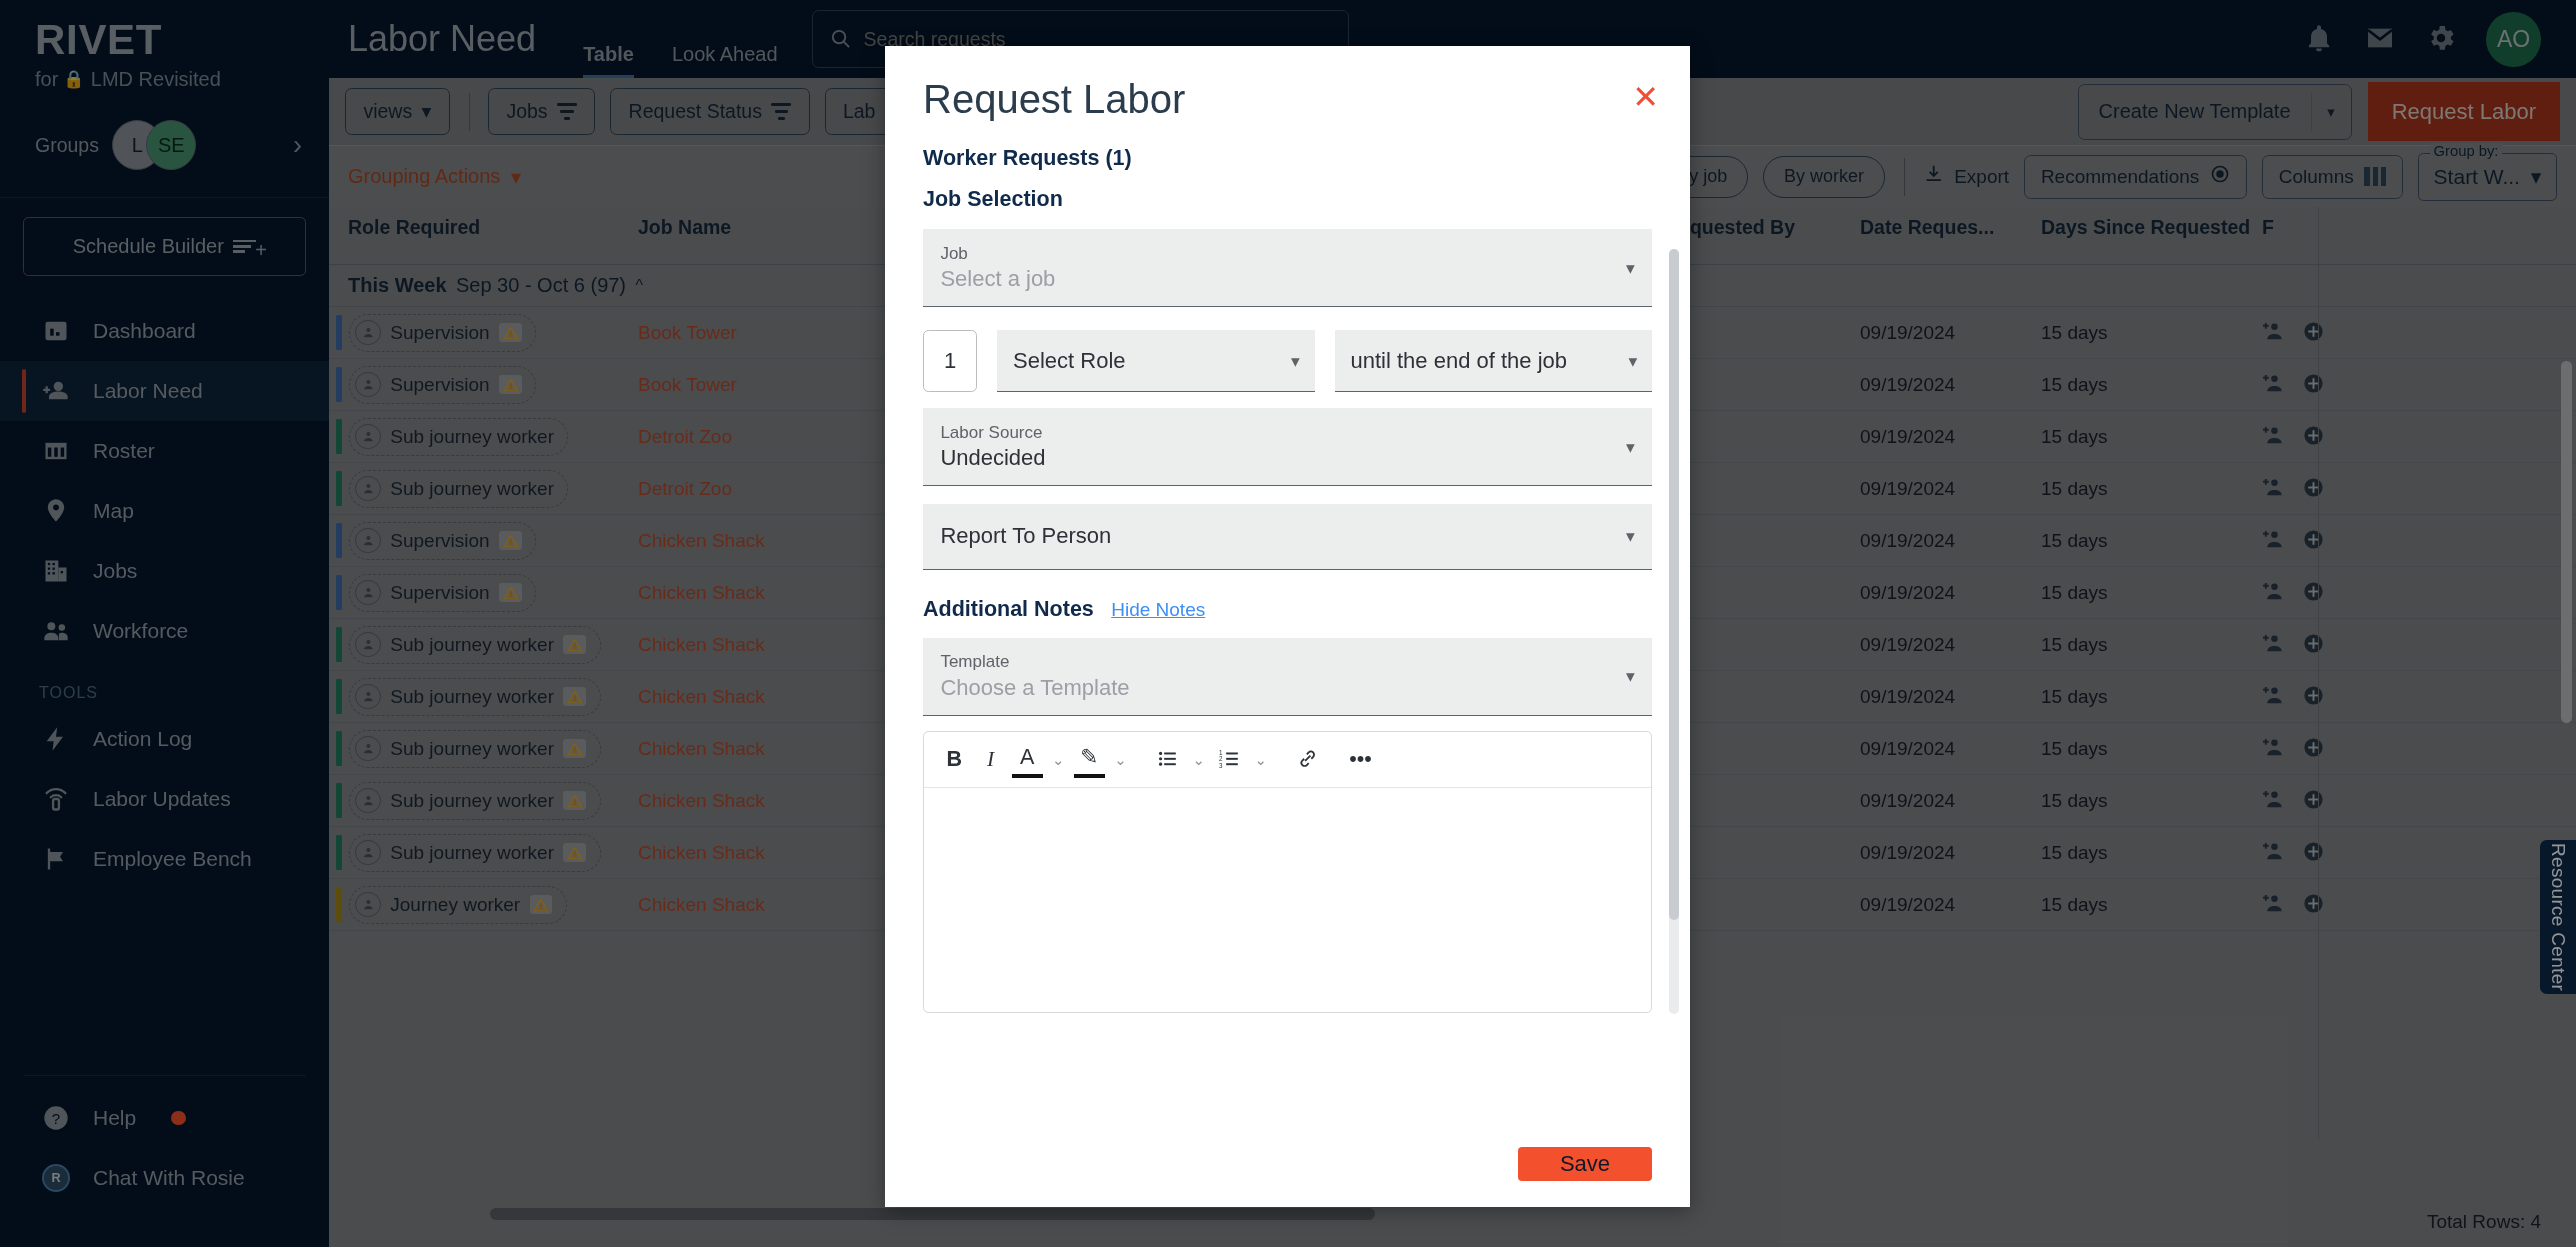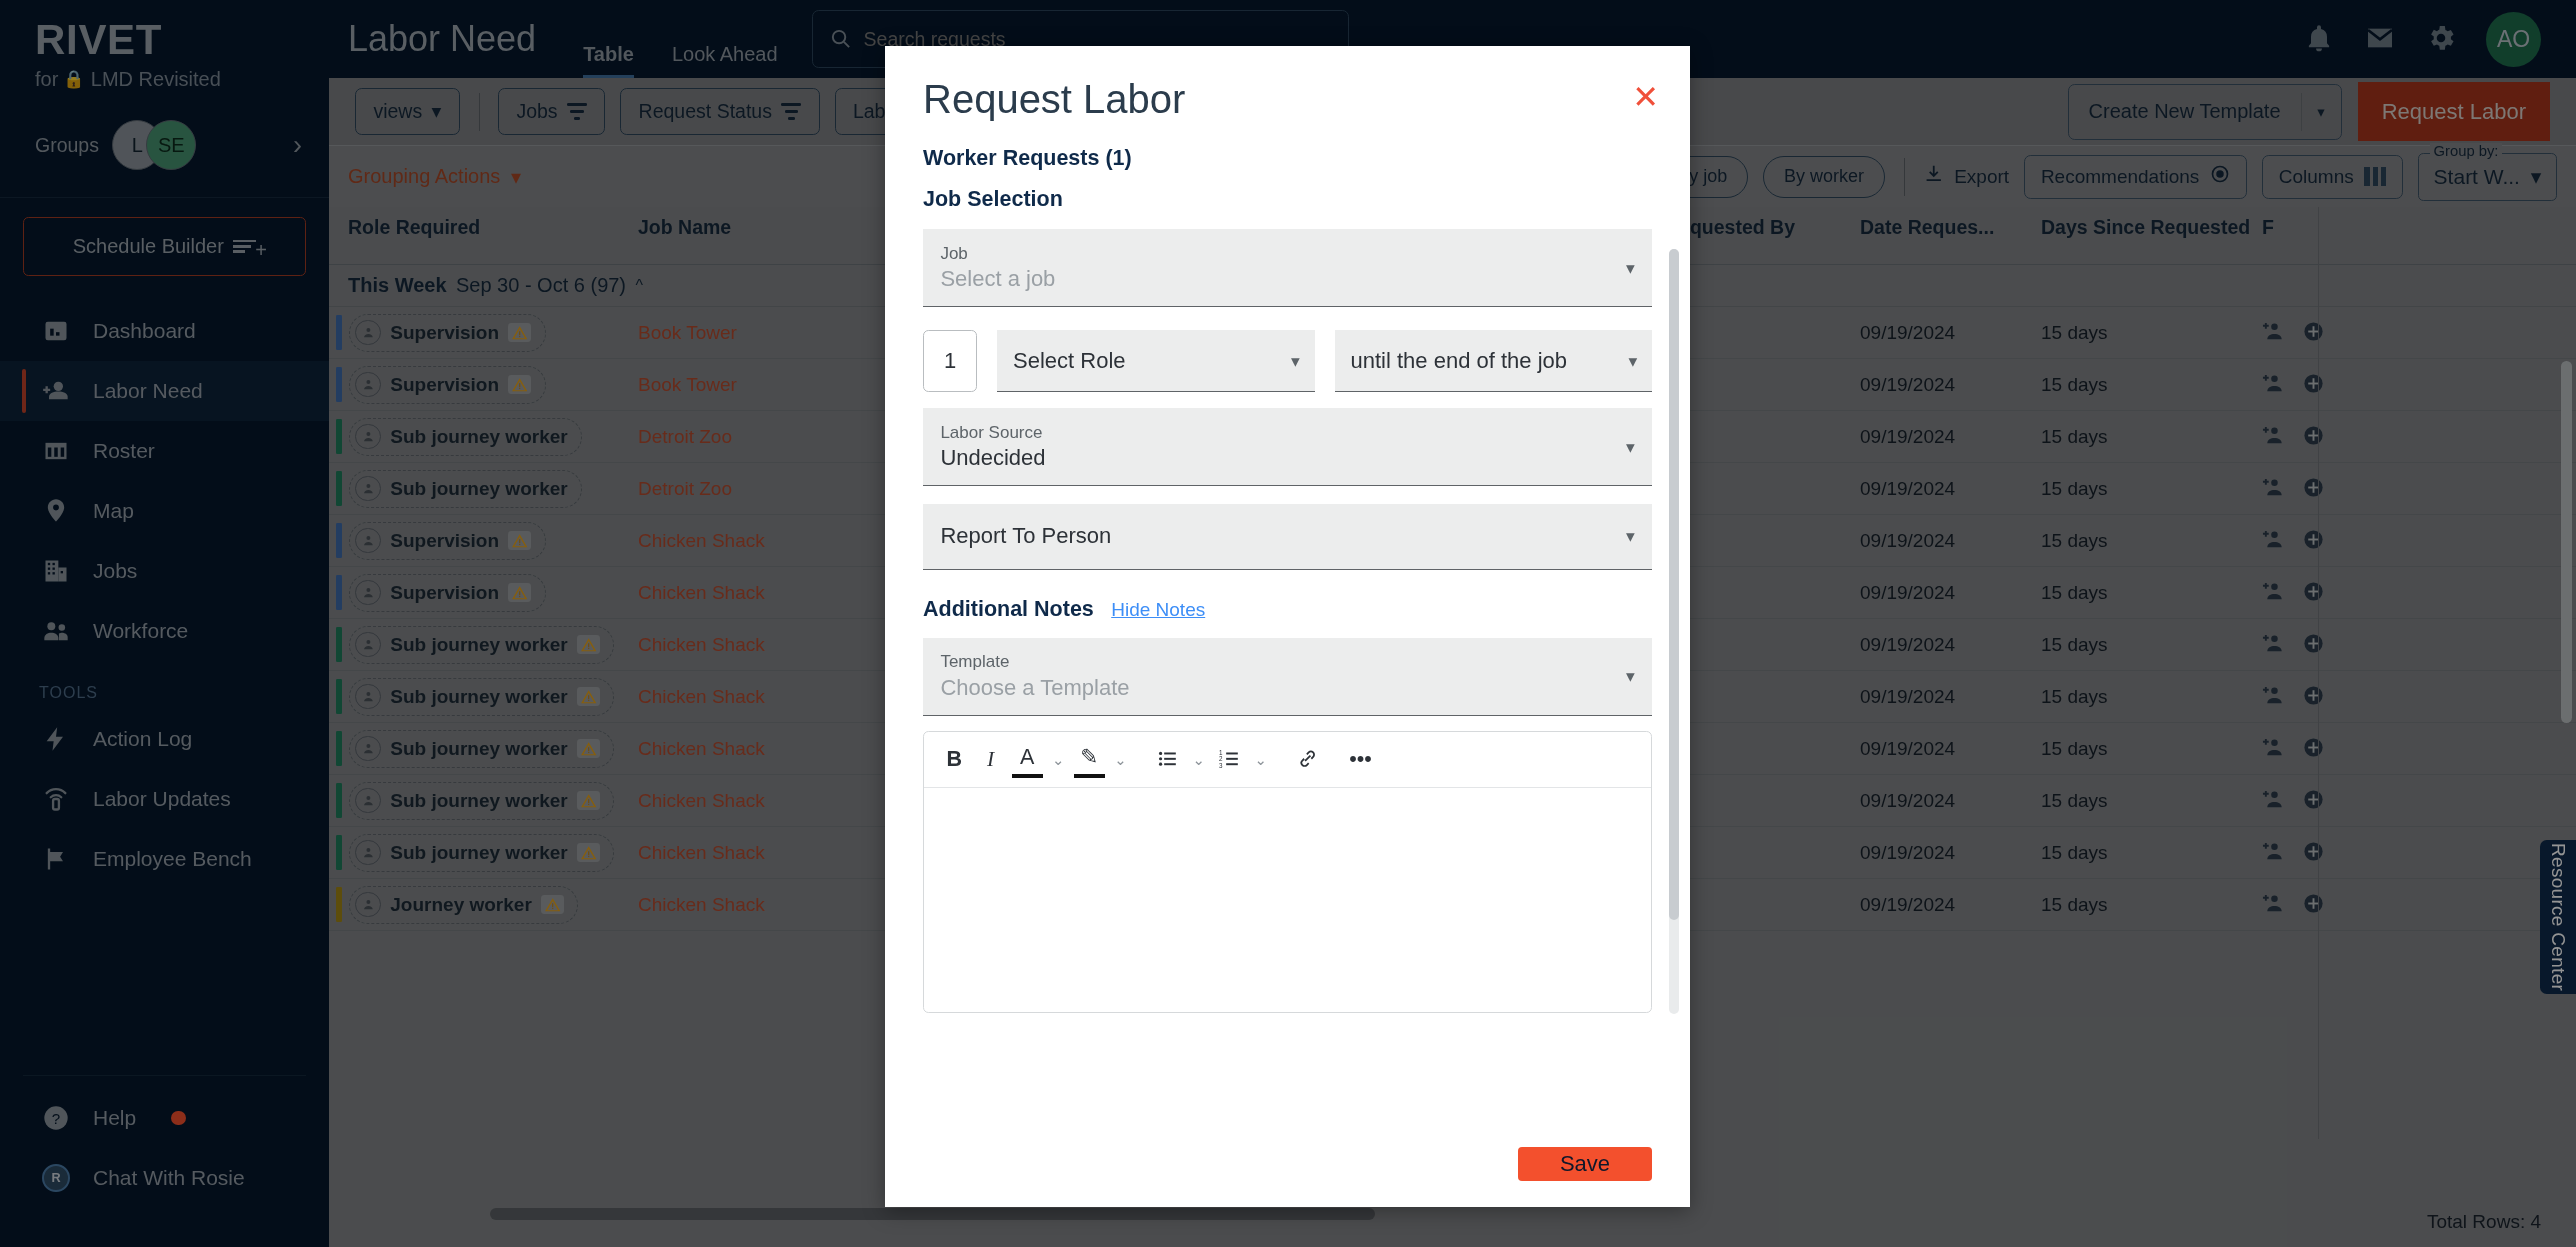--- a/index.html
+++ b/index.html
@@ -124,21 +124,21 @@
   .top-icon svg { width: 32px; height: 32px; fill: #6d7a86; }
   .user-av {
     width: 55px; height: 55px; border-radius: 50%;
     background: #1e6b4b; color:#b9c2c9; font-size: 23px;
     display:flex;align-items:center;justify-content:center;
   }
 
   
   .toolbar {
     height: 67px; background: #7c7f82;
-    display:flex; align-items:center; padding: 0 26px; gap: 14.8px;
+    display:flex; align-items:center; padding: 0 16px; gap: 14.8px;
   }
   .pill {
     height: 47px; border:0.7px solid #2c4459; border-radius: 6.7px;
     display:flex;align-items:center; gap: 9.4px; padding: 0 17.4px;
     font-size: 19.5px; color:#16293c; cursor:pointer; background: transparent;
   }
   .vsep { width:0.7px; height: 38px; background: #5c6166; margin: 0 4px; }
   .filter-icon { display:flex;flex-direction:column;gap:3.4px;align-items:center;}
   .filter-icon i { display:block;height:3.4px;background:#16293c;border-radius:1.3px;}
   .filter-icon i:nth-child(1){width:20px;} .filter-icon i:nth-child(2){width:13.4px;} .filter-icon i:nth-child(3){width:6.7px;}
@@ -204,21 +204,21 @@
   .role-chip {
     margin-left: 20px; height: 38px;
     border: 1.3px dashed #5f656b; border-radius: 20px;
     display:flex; align-items:center; gap: 9.4px; padding: 0 13.4px 0 5.4px;
   }
   .role-av {
     width: 25.5px;height:25.5px;border-radius:50%;border:1.3px solid #5a6068;
     display:flex;align-items:center;justify-content:center;
   }
   .role-av svg { width:14.8px;height:14.8px;fill:#4a5158;}
-  .role-txt { font-size: 19px; color:#1c2a36;font-weight:bold; }
+  .role-txt { font-size: 19px; color:#1c2a36; }
   .warn-box { background:#9a9da0; border-radius:3.4px; padding:1.3px 2.7px; display:flex;}
   .warn-box svg { width: 17.4px; height:17.4px; }
   .cell { font-size: 19px; color:#18212b; }
   .act-cell { display:flex; align-items:center; gap: 17.4px; }
   .act-cell svg { width: 23px; height: 23px; fill:#2b3a49; }
 
   .hscroll {
     position:absolute; left: 161px; bottom: 28px; width: 885px; height: 12px;
     background: #5c6064; border-radius: 6px;
   }

